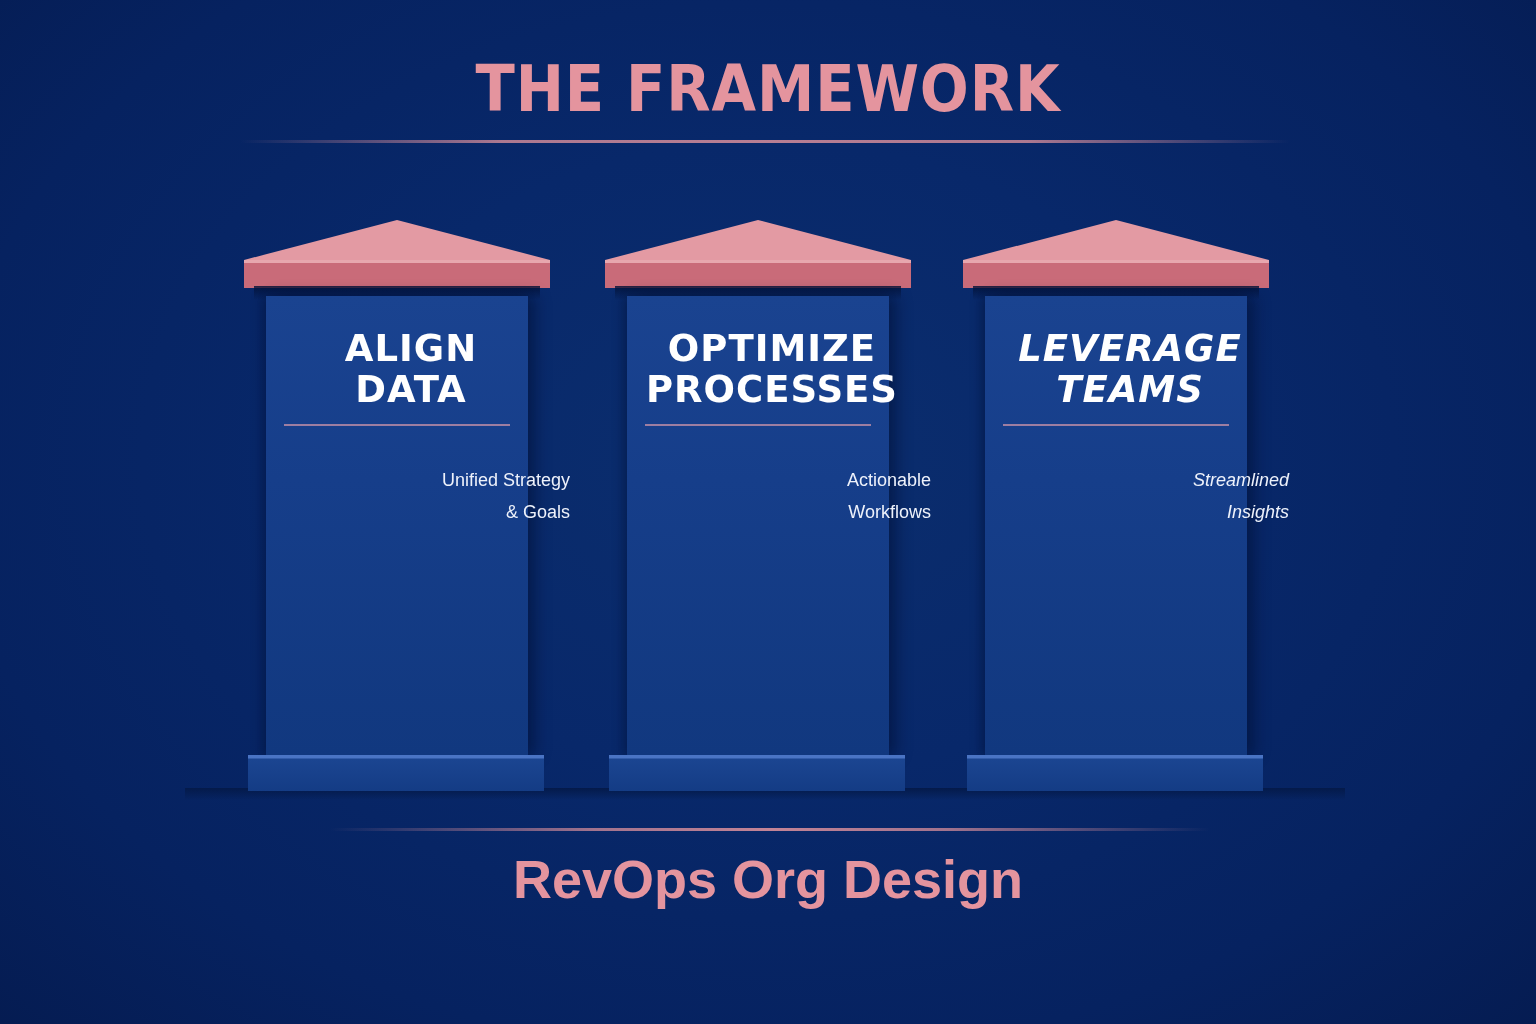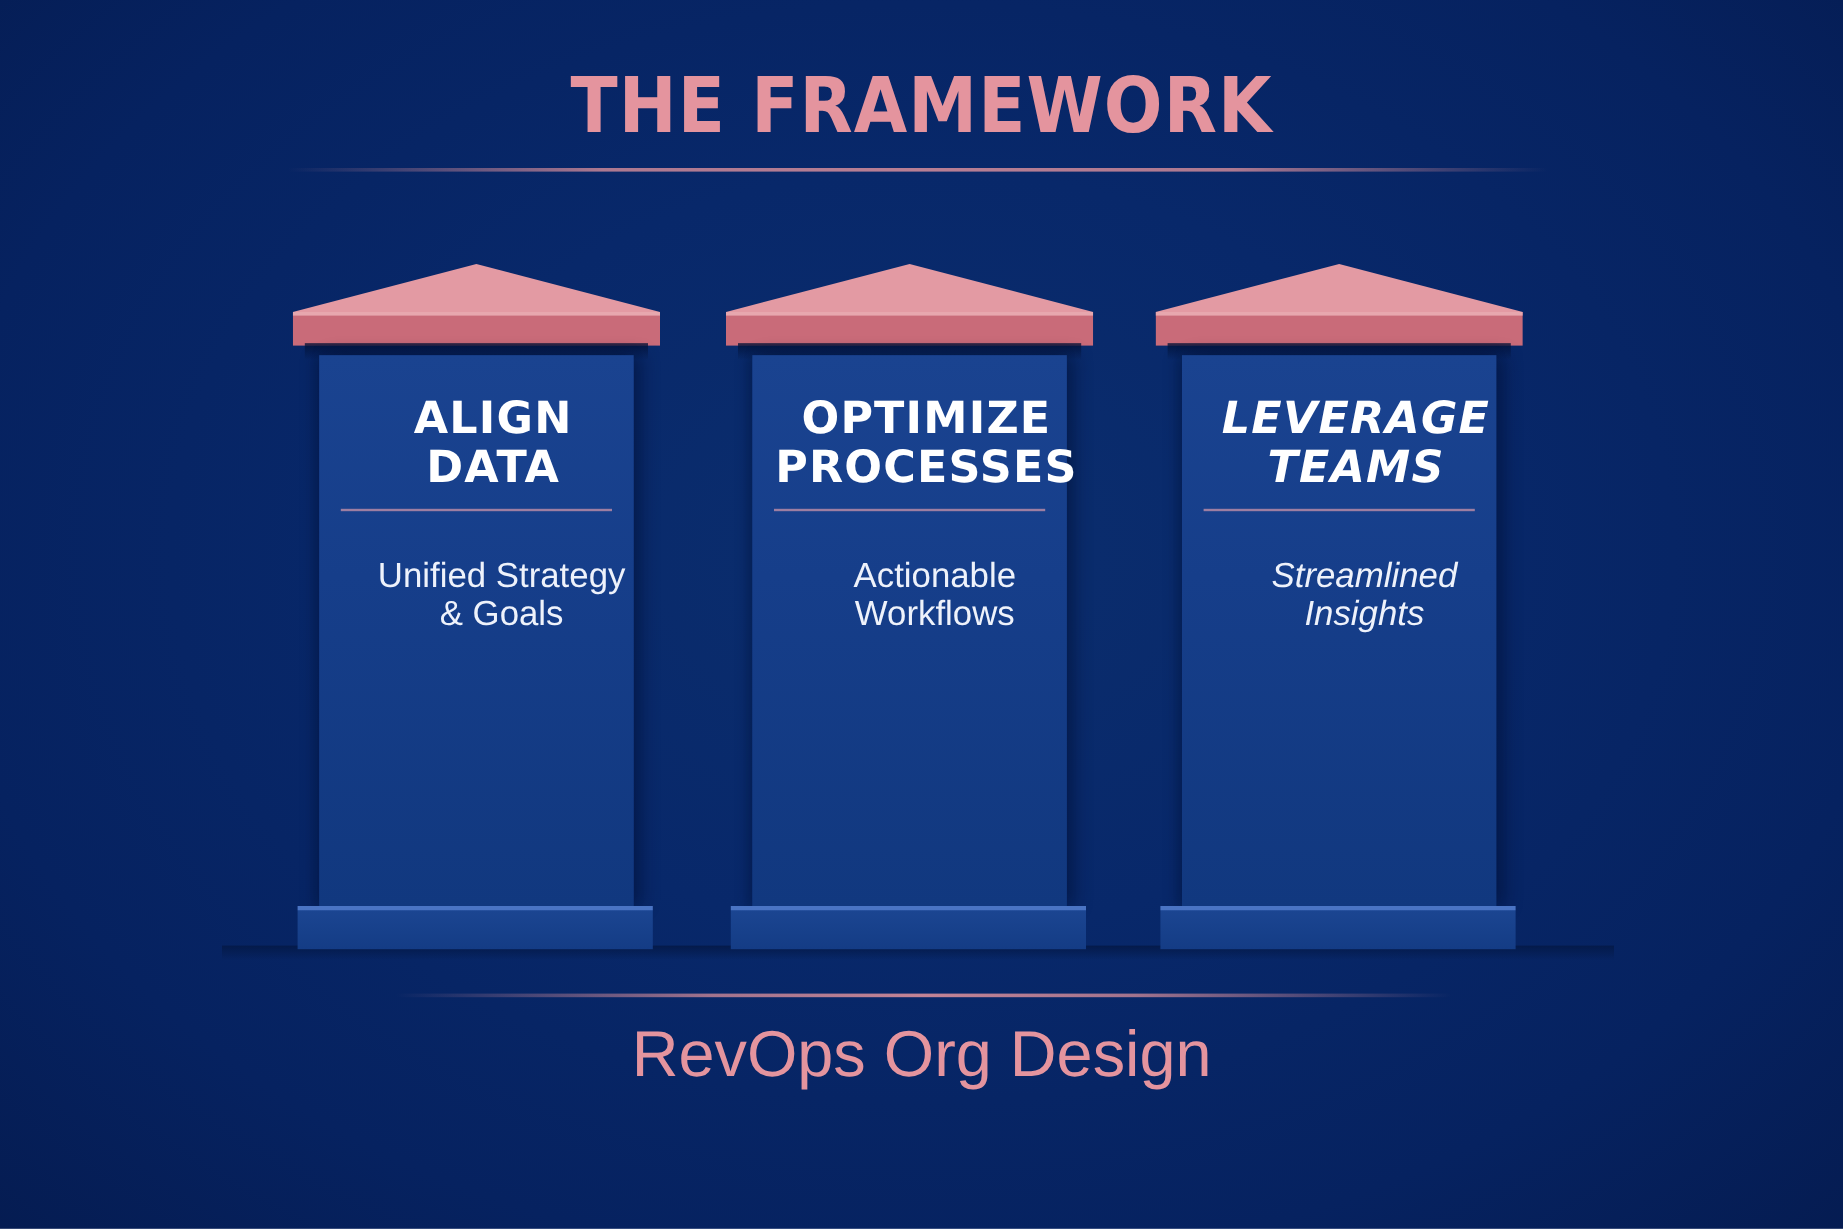--- a/index.html
+++ b/index.html
@@ -41,31 +41,31 @@
   .heading {
     position:absolute; left:22px; width:290px; top:108px; text-align:center;
     color:#ffffff; font-weight:bold; font-size:37px; line-height:41px;
     letter-spacing:1px;
   }
   .divider {
     position:absolute; left:40px; width:226px; top:204px; height:2px;
     background:#b58aa6; opacity:0.85;
   }
   .desc {
-    position:absolute; left:22px; width:304px; top:244px; text-align:center;
-    color:#eef2fb; font-size:29px; line-height:32px;
+    position:absolute; left:22px; width:304px; top:244px; text-align:right;
+    color:#eef2fb; font-size:18px; line-height:32px;
     font-family:"Liberation Sans", sans-serif;
   }
   .rule-bottom {
     position:absolute; left:330px; width:880px; top:828px; height:3px;
     background: linear-gradient(90deg, rgba(228,148,158,0) 0%, rgba(228,148,158,0.7) 30%, rgba(228,148,158,0.85) 50%, rgba(228,148,158,0.7) 70%, rgba(228,148,158,0) 100%);
   }
   .subtitle {
     position:absolute; left:0; width:1536px; top:848px; text-align:center;
-    font-family:"Liberation Sans", sans-serif; font-weight:normal; font-size:54px;
+    font-family:"Liberation Sans", sans-serif; font-weight:bold; font-size:54px;
     color:#e4949e;
   }
 </style>
 </head>
 <body>
 
 <div class="title">THE FRAMEWORK</div>
 <div class="rule-top"></div>
 
 <div class="floor-shadow"></div>

